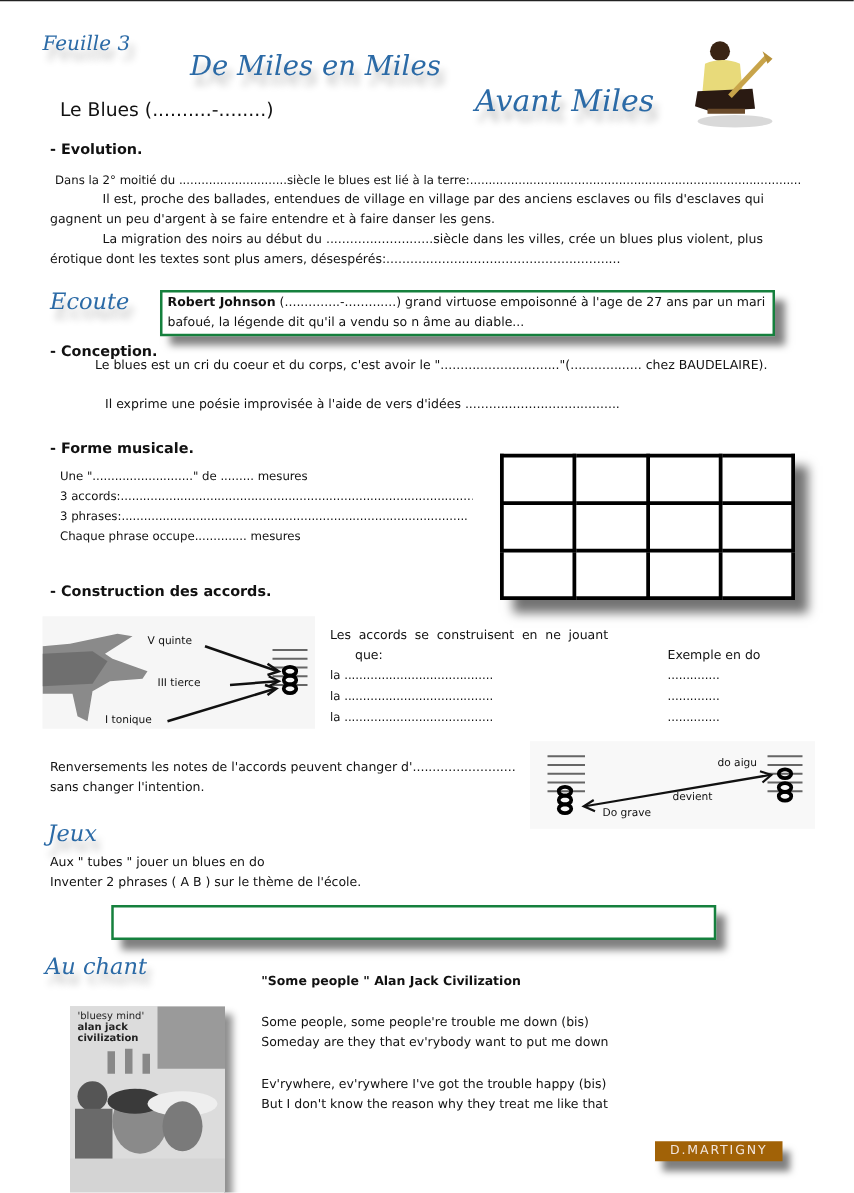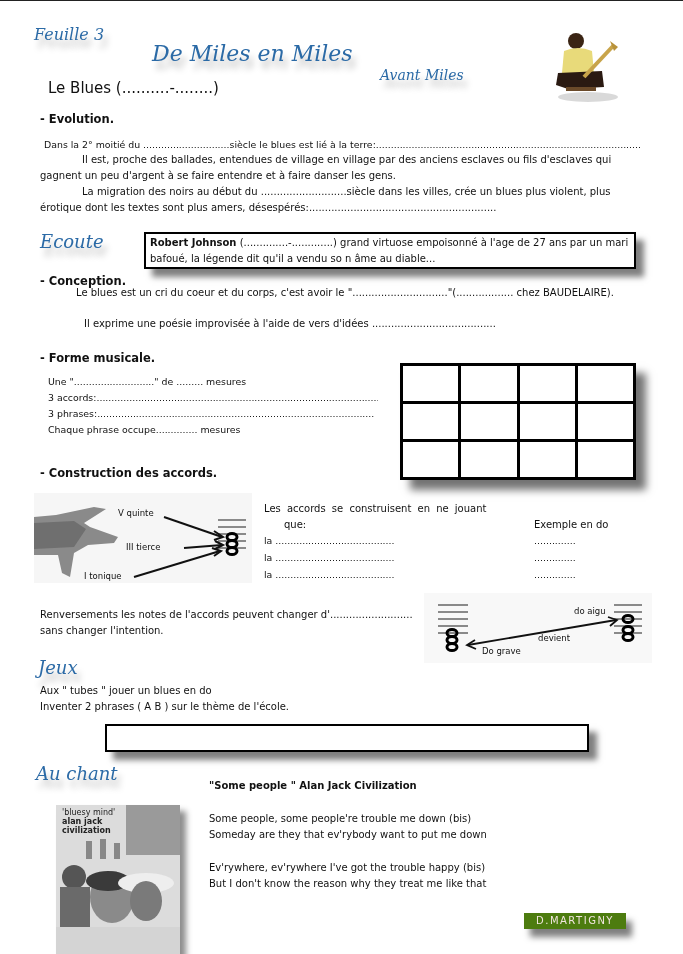--- a/index.html
+++ b/index.html
@@ -13,39 +13,38 @@
   .abs { position: absolute; }
   .script-title {
     font-family: "DejaVu Serif", serif; font-style: italic;
     color: #2b6aa6; white-space: nowrap;
     text-shadow: 4px 8px 6px rgba(0,0,0,0.28);
   }
   .txt { font-size: 10px; line-height: 16px; white-space: nowrap; }
   .txt-sm { font-size: 9.4px; line-height: 16px; white-space: nowrap; }
   .hdr { font-size: 11.5px; font-weight: bold; white-space: nowrap; }
   .box {
-    border: 2px solid #000000; background: #fff;
+    border: 2px solid #15803d; background: #fff;
     box-shadow: 8px 8px 6px rgba(0,0,0,0.5);
     box-sizing: border-box;
-    margin-left: 16px;
   }
   .grid {
     border-collapse: collapse; background: #fff;
     box-shadow: 10px 10px 8px rgba(0,0,0,0.55);
   }
   .grid td { border: 3px solid #000; padding: 0; }
   .photo-shadow { box-shadow: 6px 6px 6px rgba(0,0,0,0.45); }
   .mono { font-family: "DejaVu Sans", sans-serif; }
 </style>
 </head>
 <body>
 
 <div class="abs script-title" style="left:34px;top:24px;font-size:16px;">Feuille 3</div>
 <div class="abs script-title" style="left:152px;top:40px;font-size:22px;">De Miles en Miles</div>
-<div class="abs script-title" style="left:380px;top:66px;font-size:14px;">Avant Miles</div>
+<div class="abs script-title" style="left:380px;top:66px;font-size:24px;">Avant Miles</div>
 <div class="abs" style="left:48px;top:78px;font-size:15px;white-space:nowrap;">Le Blues (..........-........)</div>
 
 <div class="abs" style="left:548px;top:26px;width:80px;height:76px;">
   <svg width="80" height="76" viewBox="0 0 80 76">
     <ellipse cx="40" cy="70" rx="30" ry="5" fill="rgba(0,0,0,0.15)"></ellipse>
     <circle cx="28" cy="14" r="8" fill="#3a2414"></circle>
     <path d="M16 24 Q30 18 44 24 L46 46 L14 46 Z" fill="#e8da7a"></path>
     <path d="M10 46 L54 44 L56 60 L20 62 L8 58 Z" fill="#2a1a12"></path>
     <path d="M36 50 L66 18" stroke="#c8a44a" stroke-width="4"></path>
     <path d="M62 14 L70 20 L66 24 Z" fill="#b8923a"></path>
@@ -208,13 +207,13 @@
     <div>civilization</div>
   </div>
 </div>
 
 <div class="abs" style="left:209px;top:779px;font-size:10px;font-weight:bold;white-space:nowrap;">"Some people " Alan Jack Civilization</div>
 <div class="abs txt" style="left:209px;top:810px;">Some people, some people're  trouble me down (bis)</div>
 <div class="abs txt" style="left:209px;top:826px;">Someday are they that ev'rybody want to put me down</div>
 <div class="abs txt" style="left:209px;top:859px;">Ev'rywhere, ev'rywhere I've got the trouble happy (bis)</div>
 <div class="abs txt" style="left:209px;top:875px;">But I don't know the reason why they treat me like that</div>
 
-<div class="abs mono" style="left:524px;top:912px;width:102px;height:16px;background:#4d7c0f;color:#f2e6e0;font-size:10px;line-height:16px;text-align:center;letter-spacing:1.5px;box-shadow:6px 8px 6px rgba(0,0,0,0.5);">D.MARTIGNY</div>
+<div class="abs mono" style="left:524px;top:912px;width:102px;height:16px;background:#a16207;color:#f2e6e0;font-size:10px;line-height:16px;text-align:center;letter-spacing:1.5px;box-shadow:6px 8px 6px rgba(0,0,0,0.5);">D.MARTIGNY</div>
 
 </body></html>

